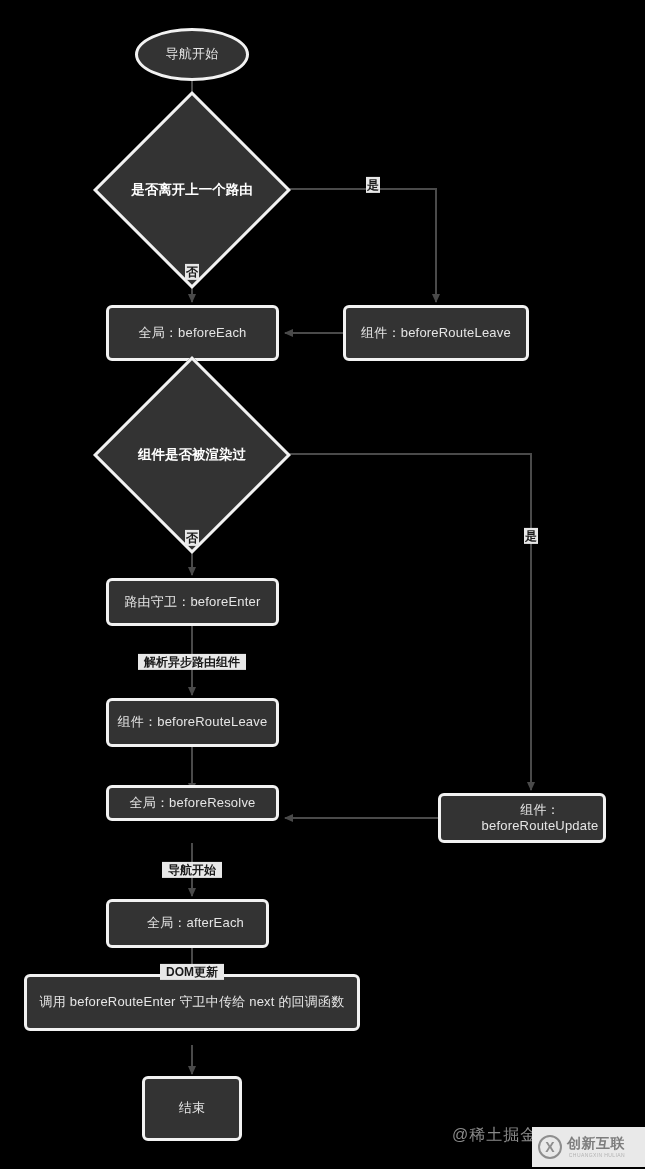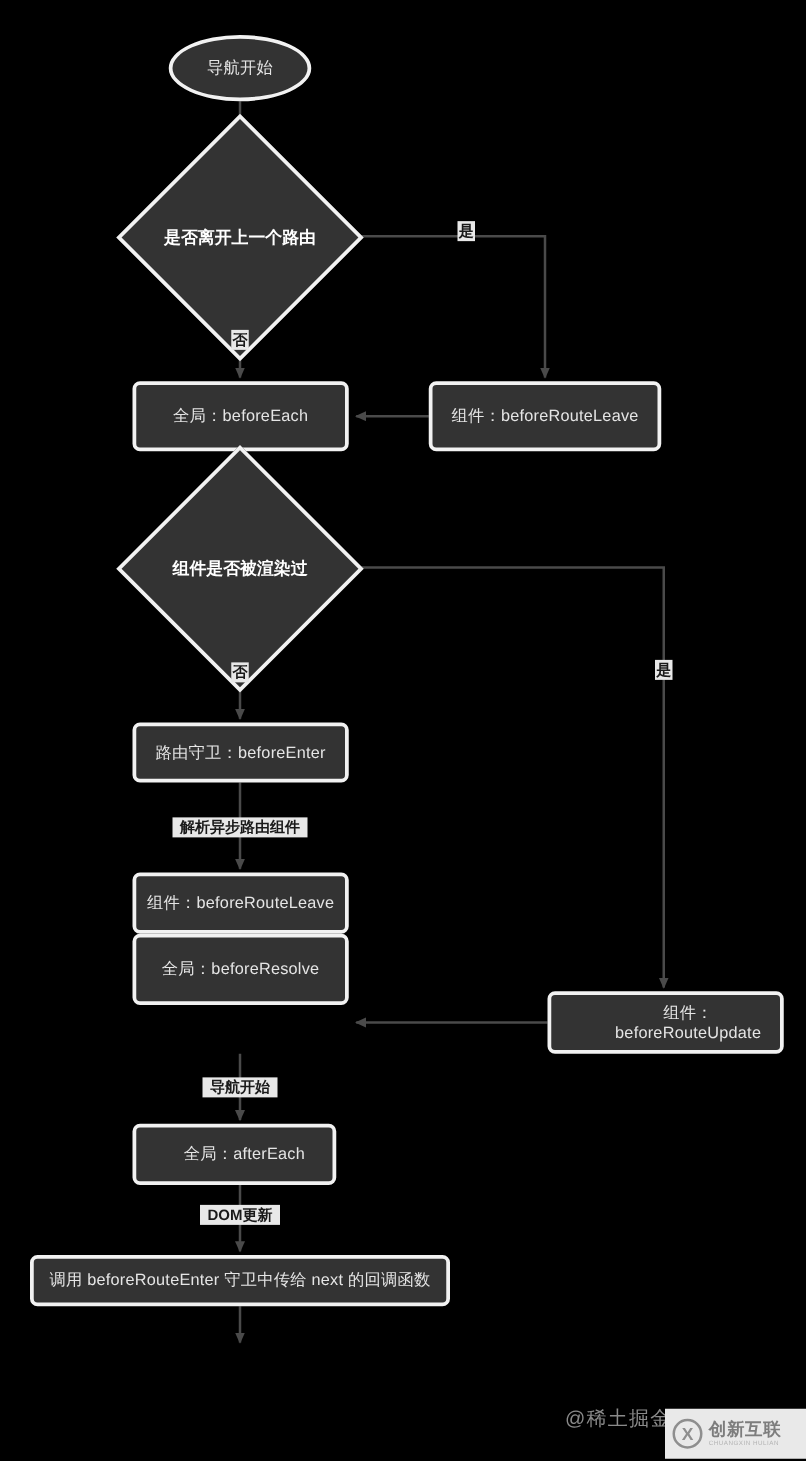--- a/index.html
+++ b/index.html
@@ -130,20 +130,21 @@
     align-items: center;
     justify-content: center;
     box-sizing: border-box;
     flex: 0 0 auto;
   }
   .logo-text {
     margin-left: 5px;
     display: flex;
     flex-direction: column;
     justify-content: center;
+    align-items: flex-end;
   }
   .logo-cn {
     color: #7d7d7d;
     font-size: 14px;
     font-weight: bold;
     line-height: 1;
     letter-spacing: .5px;
   }
   .logo-en {
     color: #b3b3b3;
@@ -207,28 +208,29 @@
 
   <div class="diamond-wrap" style="left:122px; top:385px; width:140px; height:140px;">
     <div class="diamond-shape"></div>
     <div class="diamond-label">组件是否被渲染过</div>
   </div>
 
   <div class="node rect" style="left:106px; top:578px; width:173px; height:48px;">路由守卫：beforeEnter</div>
 
   <div class="node rect" style="left:106px; top:698px; width:173px; height:49px;">组件：beforeRouteLeave</div>
 
-  <div class="node rect" style="left:438px; top:793px; width:189px; height:50px;padding-left:36px;">组件：beforeRouteUpdate</div>
-
-  <div class="node rect" style="left:106px; top:747px; width:173px; height:57px;">全局：beforeResolve</div>
+  <div class="node rect" style="left:438px; top:793px; width:168px; height:50px;padding-left:36px;">组件：beforeRouteUpdate</div>
+
+  <div class="node rect" style="left:106px; top:785px; width:173px; height:36px;">全局：beforeResolve</div>
 
   <div class="node rect" style="left:106px; top:899px; width:163px; height:49px;padding-left:16px;">全局：afterEach</div>
 
-  <div class="node rect" style="left:24px; top:1004px; width:336px; height:41px;">调用 beforeRouteEnter 守卫中传给 next 的回调函数</div>
-
+  <div class="node rect" style="left:24px; top:974px; width:336px; height:57px;">调用 beforeRouteEnter 守卫中传给 next 的回调函数</div>
+
+  <div class="node endbox" style="left:142px; top:1076px; width:100px; height:65px;">结束</div>
 
   <div class="edge-label narrow" style="left:373px; top:185px;">是</div>
 
   <div class="edge-label narrow" style="left:192px; top:272px;">否</div>
 
   <div class="edge-label narrow" style="left:192px; top:538px;">否</div>
 
   <div class="edge-label narrow" style="left:531px; top:536px;">是</div>
 
   <div class="edge-label" style="left:192px; top:662px;">解析异步路由组件</div>

